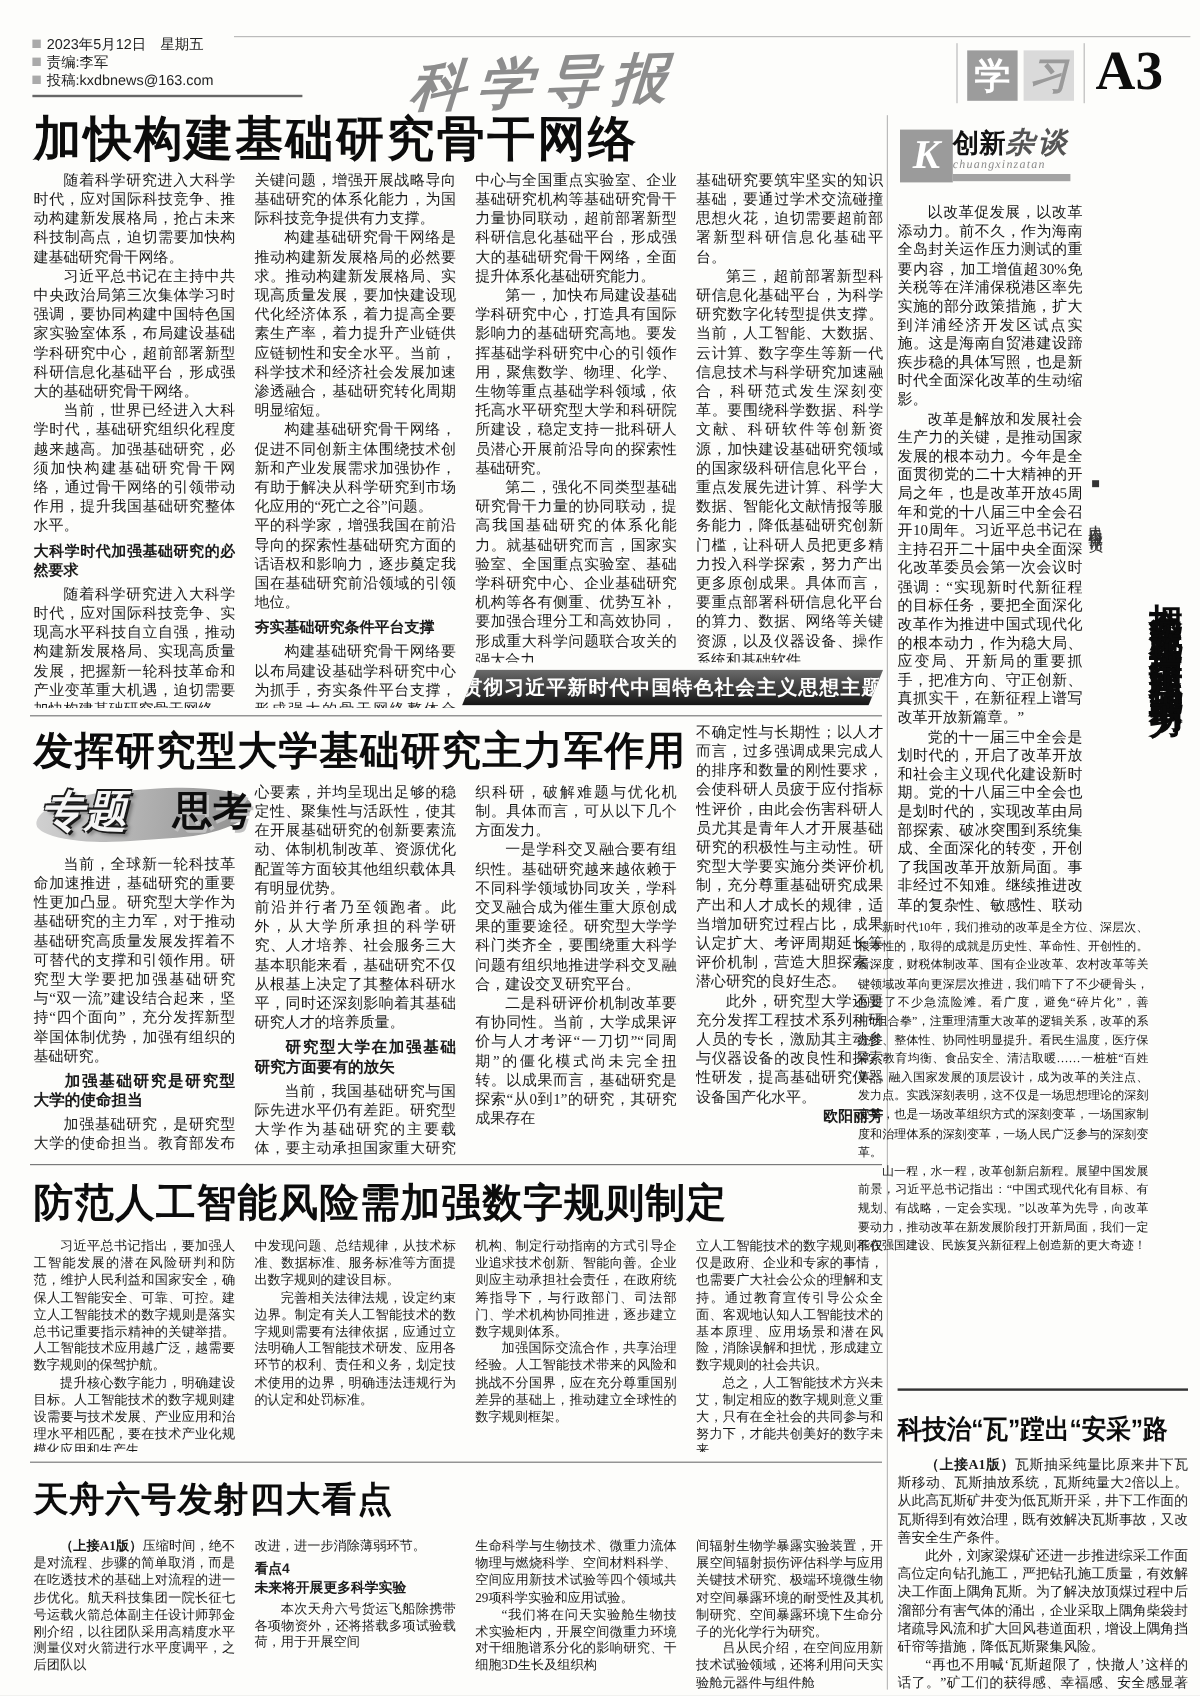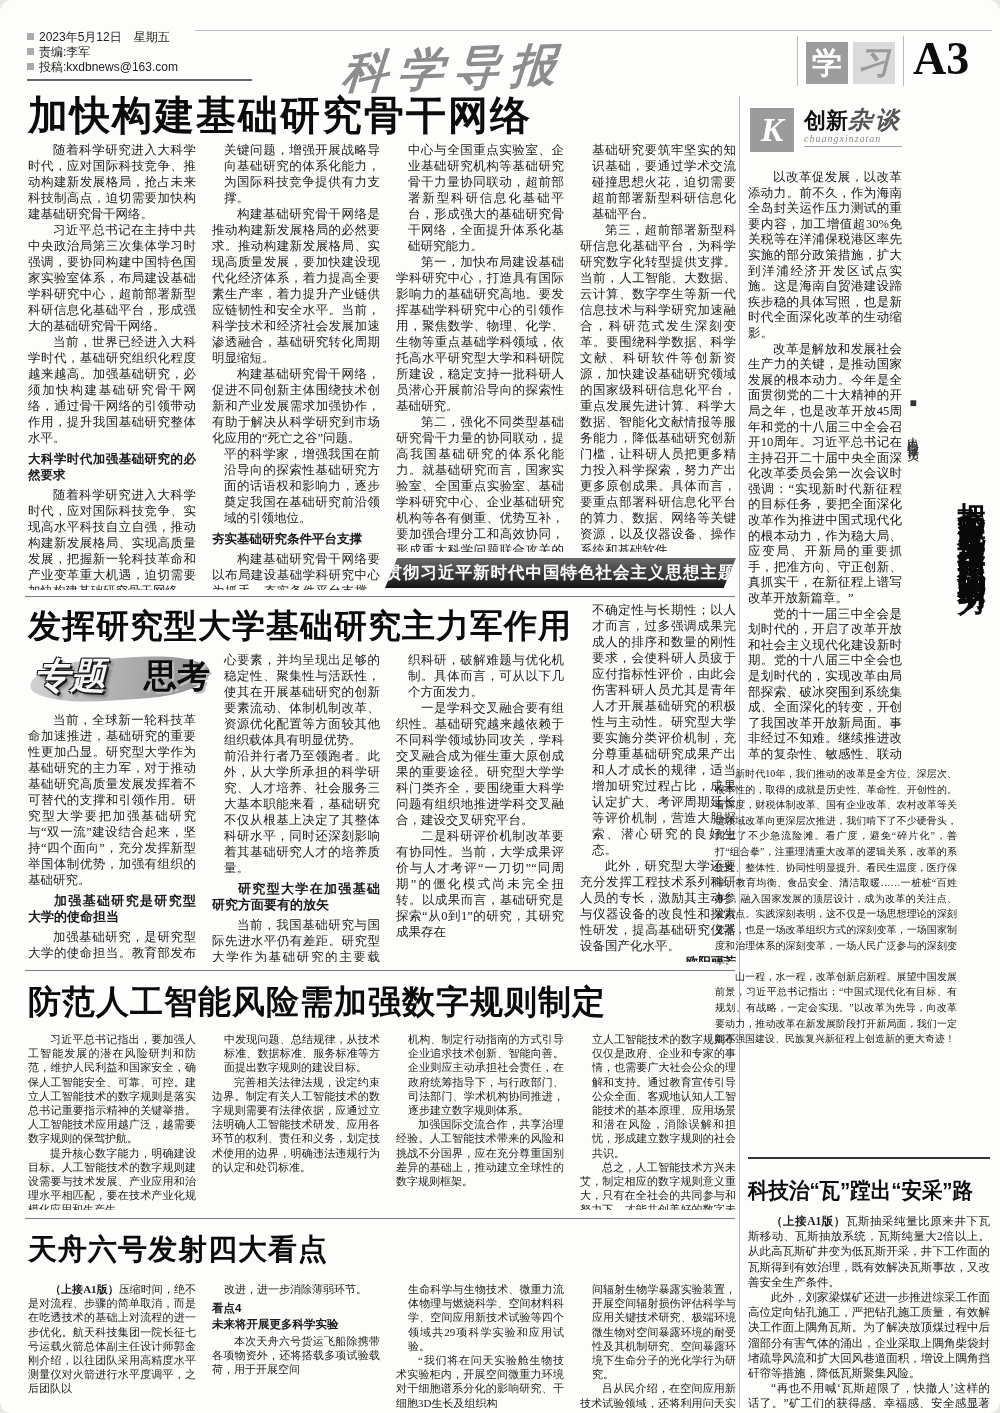--- a/index.html
+++ b/index.html
@@ -1,17 +1,17 @@
 <!DOCTYPE html>
 <html><head>
 <meta charset="utf-8">
 <style>
   html,body{margin:0;padding:0;background:#e8e8e6;}
   .page{position:relative;width:1000px;height:1413px;margin:0 auto;background:#fdfdfb;overflow:hidden;
-        font-family:"Liberation Serif","DejaVu Serif",serif;color:#1b1b1b;border-radius:12px;}
+        font-family:"Liberation Serif","DejaVu Serif",serif;color:#1b1b1b;}
   .abs{position:absolute;}
   .rule{position:absolute;background:#7a7a7a;}
   .rule.dark{background:#333;}
   .rule.light{background:#bbb;}
 
   
   .hdr-info{font-family:"Liberation Sans","DejaVu Sans",sans-serif;font-size:12px;line-height:15px;color:#222;
             border-bottom:2px solid #666;padding:2px 0 4px 0;}
   .hdr-info .sq{display:inline-block;width:7px;height:7px;background:#aaa;margin-right:5px;vertical-align:1px;}
   .masthead{font-family:"Liberation Serif",serif;font-weight:700;font-style:italic;font-size:46px;
@@ -28,21 +28,21 @@
   .h-a2{font-size:33px;letter-spacing:1px;}
   .h-a3{font-size:33px;letter-spacing:1px;}
   .h-a4{font-size:29px;letter-spacing:1px;}
   .h-a5{font-size:22px;letter-spacing:0;transform:scaleX(.93);transform-origin:left;}
 
   
   .col{position:absolute;overflow:hidden;text-align:justify;}
   .b1{font-size:12.5px;line-height:16px;}
   .b2{font-size:11px;line-height:14.2px;}
   .col p{margin:0;text-indent:2em;}
-  .col p.cont{text-indent:0;margin-left:12px;}
+  .col p.cont{text-indent:0;}
   .col p.subhead{font-family:"Liberation Sans",sans-serif;font-weight:700;font-size:12.5px;
                  text-indent:0;margin:5px 0 4px 0;}
   .col p.subhead.ind{text-indent:2em;font-size:13px;}
   .col p.kicker{font-family:"Liberation Sans",sans-serif;font-weight:700;font-size:11.5px;text-indent:0;margin:5px 0 2px 0;}
   .col p.author{text-align:right;font-weight:700;text-indent:0;font-family:"Liberation Sans",sans-serif;}
   .leadb{font-weight:700;}
 
   
   .banner{position:absolute;display:flex;align-items:center;justify-content:center;
           background:linear-gradient(to bottom,#6b6b6b,#141414);
@@ -193,21 +193,21 @@
     <p class="cont">生命科学与生物技术、微重力流体物理与燃烧科学、空间材料科学、空间应用新技术试验等四个领域共29项科学实验和应用试验。</p>
     <p>“我们将在问天实验舱生物技术实验柜内，开展空间微重力环境对干细胞谱系分化的影响研究、干细胞3D生长及组织构</p>
   </div>
   <div class="col b2" style="left:580px;top:1282px;width:156px;height:126px;">
     <p class="cont">间辐射生物学暴露实验装置，开展空间辐射损伤评估科学与应用关键技术研究、极端环境微生物对空间暴露环境的耐受性及其机制研究、空间暴露环境下生命分子的光化学行为研究。</p>
     <p>吕从民介绍，在空间应用新技术试验领域，还将利用问天实验舱元器件与组件舱</p>
   </div>
 
   <div class="abs" style="left:750px;top:108px;display:flex;align-items:flex-start;">
     <div class="kbox">K</div>
-    <div style="margin-left:10px;border-bottom:1px solid #a3a3a3;padding-bottom:2px;">
+    <div style="border-bottom:6px solid #a3a3a3;padding-bottom:2px;">
       <div class="zatan-brand"><span>创新</span><span class="script">杂谈</span></div>
       <div class="zatan-py">chuangxinzatan</div>
     </div>
   </div>
 
   <div class="col kai" style="left:748px;top:170px;width:154px;height:590px;font-size:12.5px;line-height:15.6px;">
     <p>以改革促发展，以改革添动力。前不久，作为海南全岛封关运作压力测试的重要内容，加工增值超30%免关税等在洋浦保税港区率先实施的部分政策措施，扩大到洋浦经济开发区试点实施。这是海南自贸港建设蹄疾步稳的具体写照，也是新时代全面深化改革的生动缩影。</p>
     <p>改革是解放和发展社会生产力的关键，是推动国家发展的根本动力。今年是全面贯彻党的二十大精神的开局之年，也是改革开放45周年和党的十八届三中全会召开10周年。习近平总书记在主持召开二十届中央全面深化改革委员会第一次会议时强调：“实现新时代新征程的目标任务，要把全面深化改革作为推进中国式现代化的根本动力，作为稳大局、应变局、开新局的重要抓手，把准方向、守正创新、真抓实干，在新征程上谱写改革开放新篇章。”</p>
     <p>党的十一届三中全会是划时代的，开启了改革开放和社会主义现代化建设新时期。党的十八届三中全会也是划时代的，实现改革由局部探索、破冰突围到系统集成、全面深化的转变，开创了我国改革开放新局面。事非经过不知难。继续推进改革的复杂性、敏感性、联动性前所未有。</p>
 

